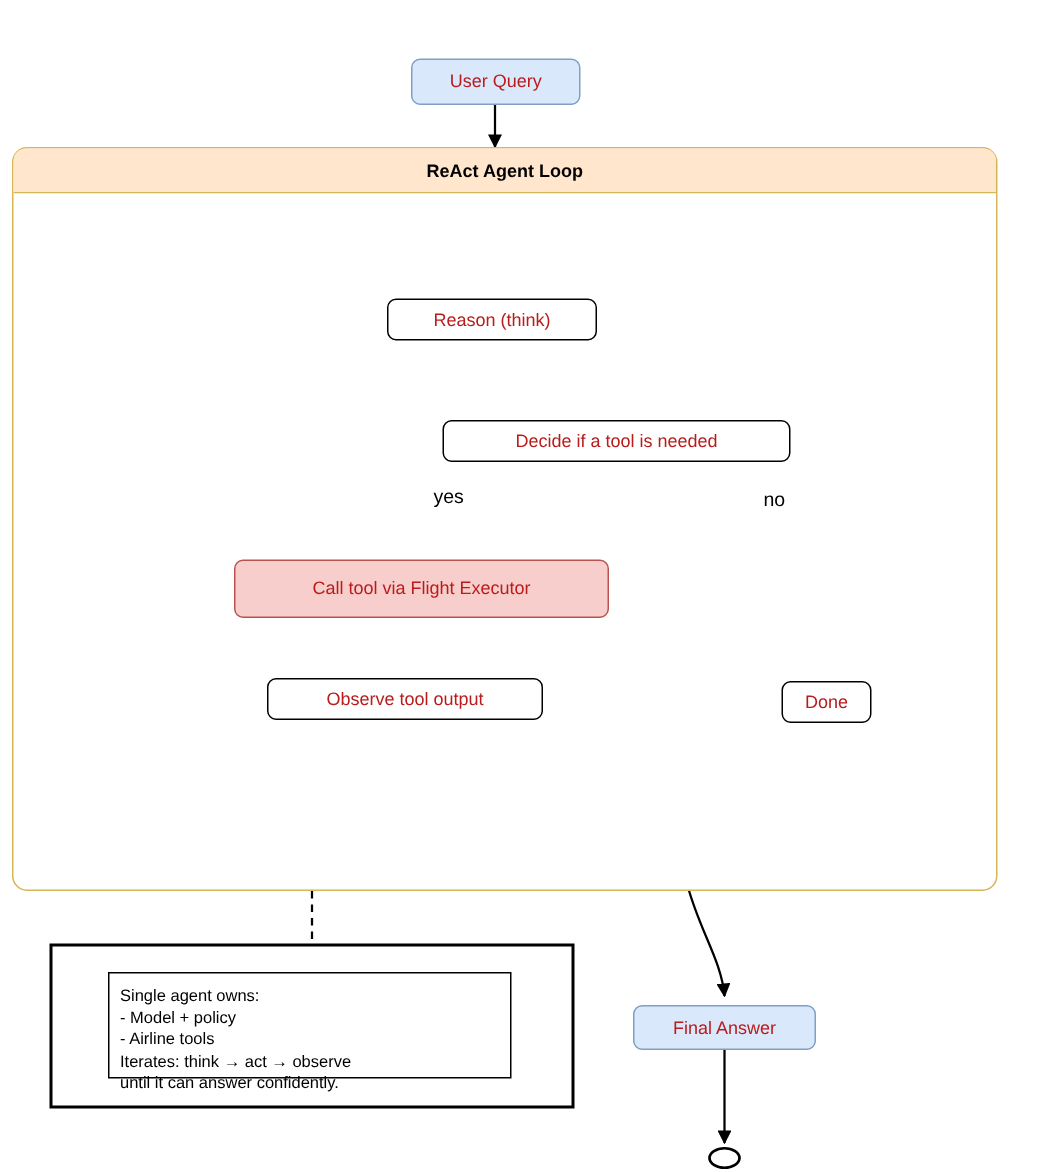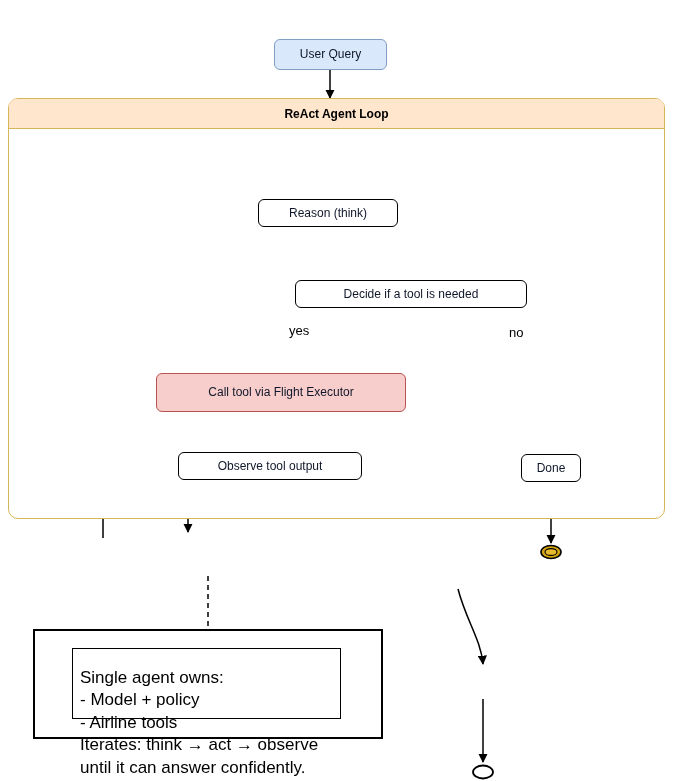--- a/index.html
+++ b/index.html
@@ -32,21 +32,21 @@
   .node {
     position: absolute;
     box-sizing: border-box;
     display: flex;
     align-items: center;
     justify-content: center;
     text-align: center;
     border-radius: 6px;
     font-size: 12px;
     line-height: 1.25;
-    color: #0f172a;
+    color: #b91c1c;
     background: #ffffff;
     border: 1.6px solid #000000;
     white-space: nowrap;
   }
   .node.blue {
     background: #dae8fc;
     border: 1.4px solid #7f9fc4;
   }
   .node.pink {
     background: #f8cecc;
@@ -85,22 +85,22 @@
     position: absolute;
     box-sizing: border-box;
     border: 2.2px solid #000000;
     background: #ffffff;
   }
   .note-inner {
     position: absolute;
     box-sizing: border-box;
     border: 1.1px solid #000000;
     background: #ffffff;
-    padding: 18px 7px;
-    font-size: 17px;
+    padding: 8px 7px;
+    font-size: 11px;
     line-height: 1.32;
     color: #000000;
     white-space: pre-line;
     text-align: left;
   }
 
   
   .edge-label {
     position: absolute;
     font-size: 13px;
@@ -149,21 +149,21 @@
     <ellipse cx="551" cy="552" rx="6" ry="3.4" fill="#e8bb2e" stroke="#000000" stroke-width="1.1"></ellipse>
 
     <path d="M 208 576 L 208 652" stroke="#000000" stroke-width="1.5" fill="none" stroke-dasharray="5 4" marker-end="url(#arrowSm)"></path>
 
     <path d="M 458 589 C 466 620, 481 640, 483 664" stroke="#000000" stroke-width="1.5" fill="none" marker-end="url(#arrow)"></path>
 
     <path d="M 483 699 L 483 762" stroke="#000000" stroke-width="1.5" fill="none" marker-end="url(#arrow)"></path>
     <ellipse cx="483" cy="772" rx="10" ry="6.5" fill="#ffffff" stroke="#000000" stroke-width="1.8"></ellipse>
   </svg>
 
-  <div class="container-group" style="left:8px; top:98px; width:657px; height:421px;">
+  <div class="container-group" style="left:8px; top:98px; width:657px; height:496px;">
     <div class="container-title">ReAct Agent Loop</div>
   </div>
 
   <div class="node blue" style="left:274px; top:39px; width:113px; height:31px;">
     <span>User Query</span>
   </div>
 
   <div class="node" style="left:295px; top:280px; width:232px; height:28px;">
     <span>Decide if a tool is needed</span>
   </div>
@@ -179,20 +179,23 @@
 
   <div class="node" style="left:178px; top:452px; width:184px; height:28px;">
     <span>Observe tool output</span>
   </div>
 
   <div class="node" style="left:521px; top:454px; width:60px; height:28px;">
     <span>Done</span>
   </div>
 
 
+  <div class="node blue" style="left:422px; top:670px; width:122px; height:30px;">
+    <span>Final Answer</span>
+  </div>
 
   <div class="edge-label" style="left:289px; top:323px;">yes</div>
   <div class="edge-label" style="left:509px; top:325px;text-align:right;">no</div>
 
   <div class="note-outer" style="left:33px; top:629px; width:350px; height:110px;"></div>
   <div class="note-inner" style="left:72px; top:648px; width:269px; height:71px;">Single agent owns:
 - Model + policy
 - Airline tools
 Iterates: think → act → observe
 until it can answer confidently.</div>

